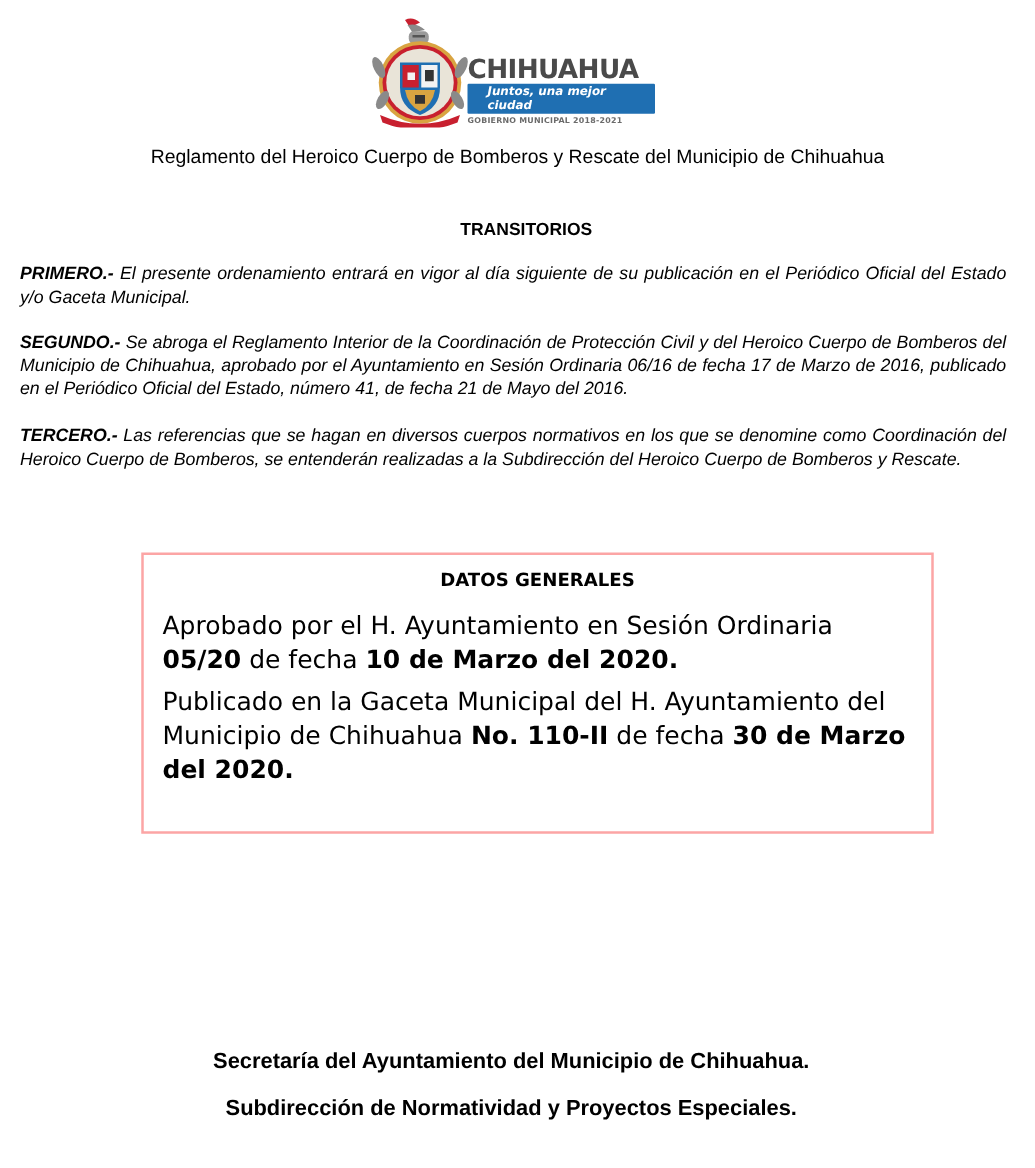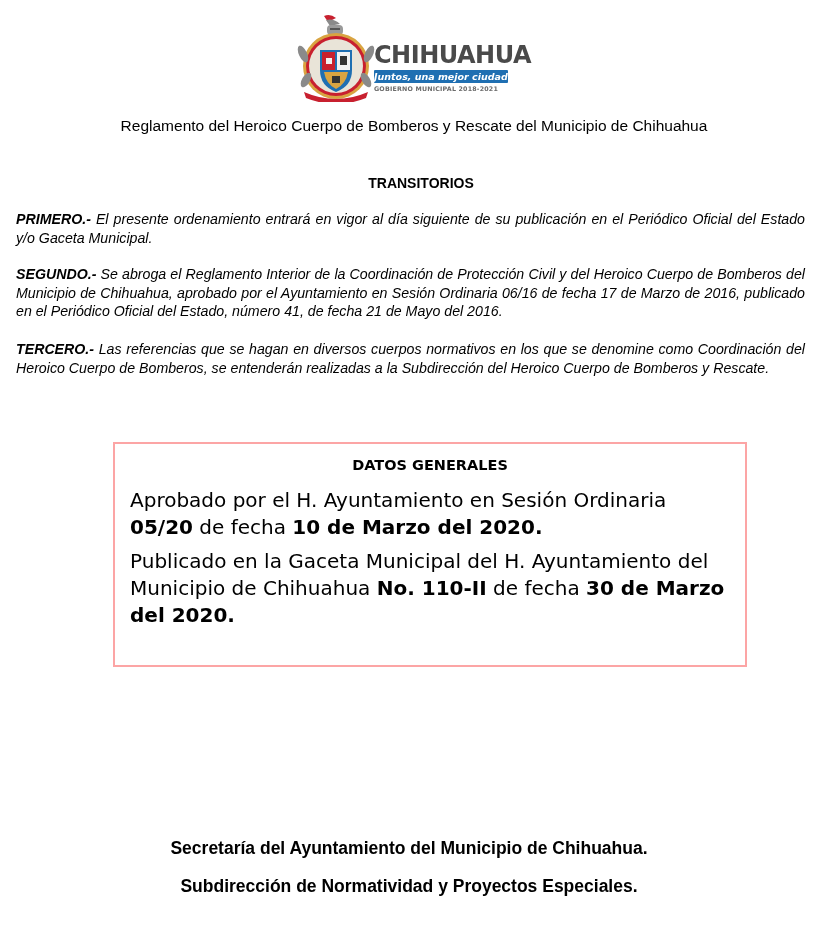--- a/index.html
+++ b/index.html
@@ -30,34 +30,34 @@
     }
     .brand {
       position: absolute;
       left: 78px;
       top: 30px;
       width: 150px;
     }
     .brand-name {
       font-family: "DejaVu Sans", sans-serif;
       font-weight: bold;
-      font-size: 24px;
+      font-size: 21px;
       color: #4a4a4a;
       letter-spacing: -0.5px;
       line-height: 22px;
     }
     .brand-slogan {
       display: inline-block;
       background: #1f6fb2;
       color: #fff;
       font-family: "DejaVu Sans", sans-serif;
       font-weight: bold;
       font-style: italic;
       font-size: 9.5px;
-      padding: 1px 0;
+      padding: 1px 16px;
       margin-top: 1px;
       border-radius: 1px;
     }
     .brand-gov {
       font-family: "DejaVu Sans", sans-serif;
       font-weight: bold;
       font-size: 6.3px;
       color: #6b6b6b;
       margin-top: 1px;
       letter-spacing: 0.2px;

